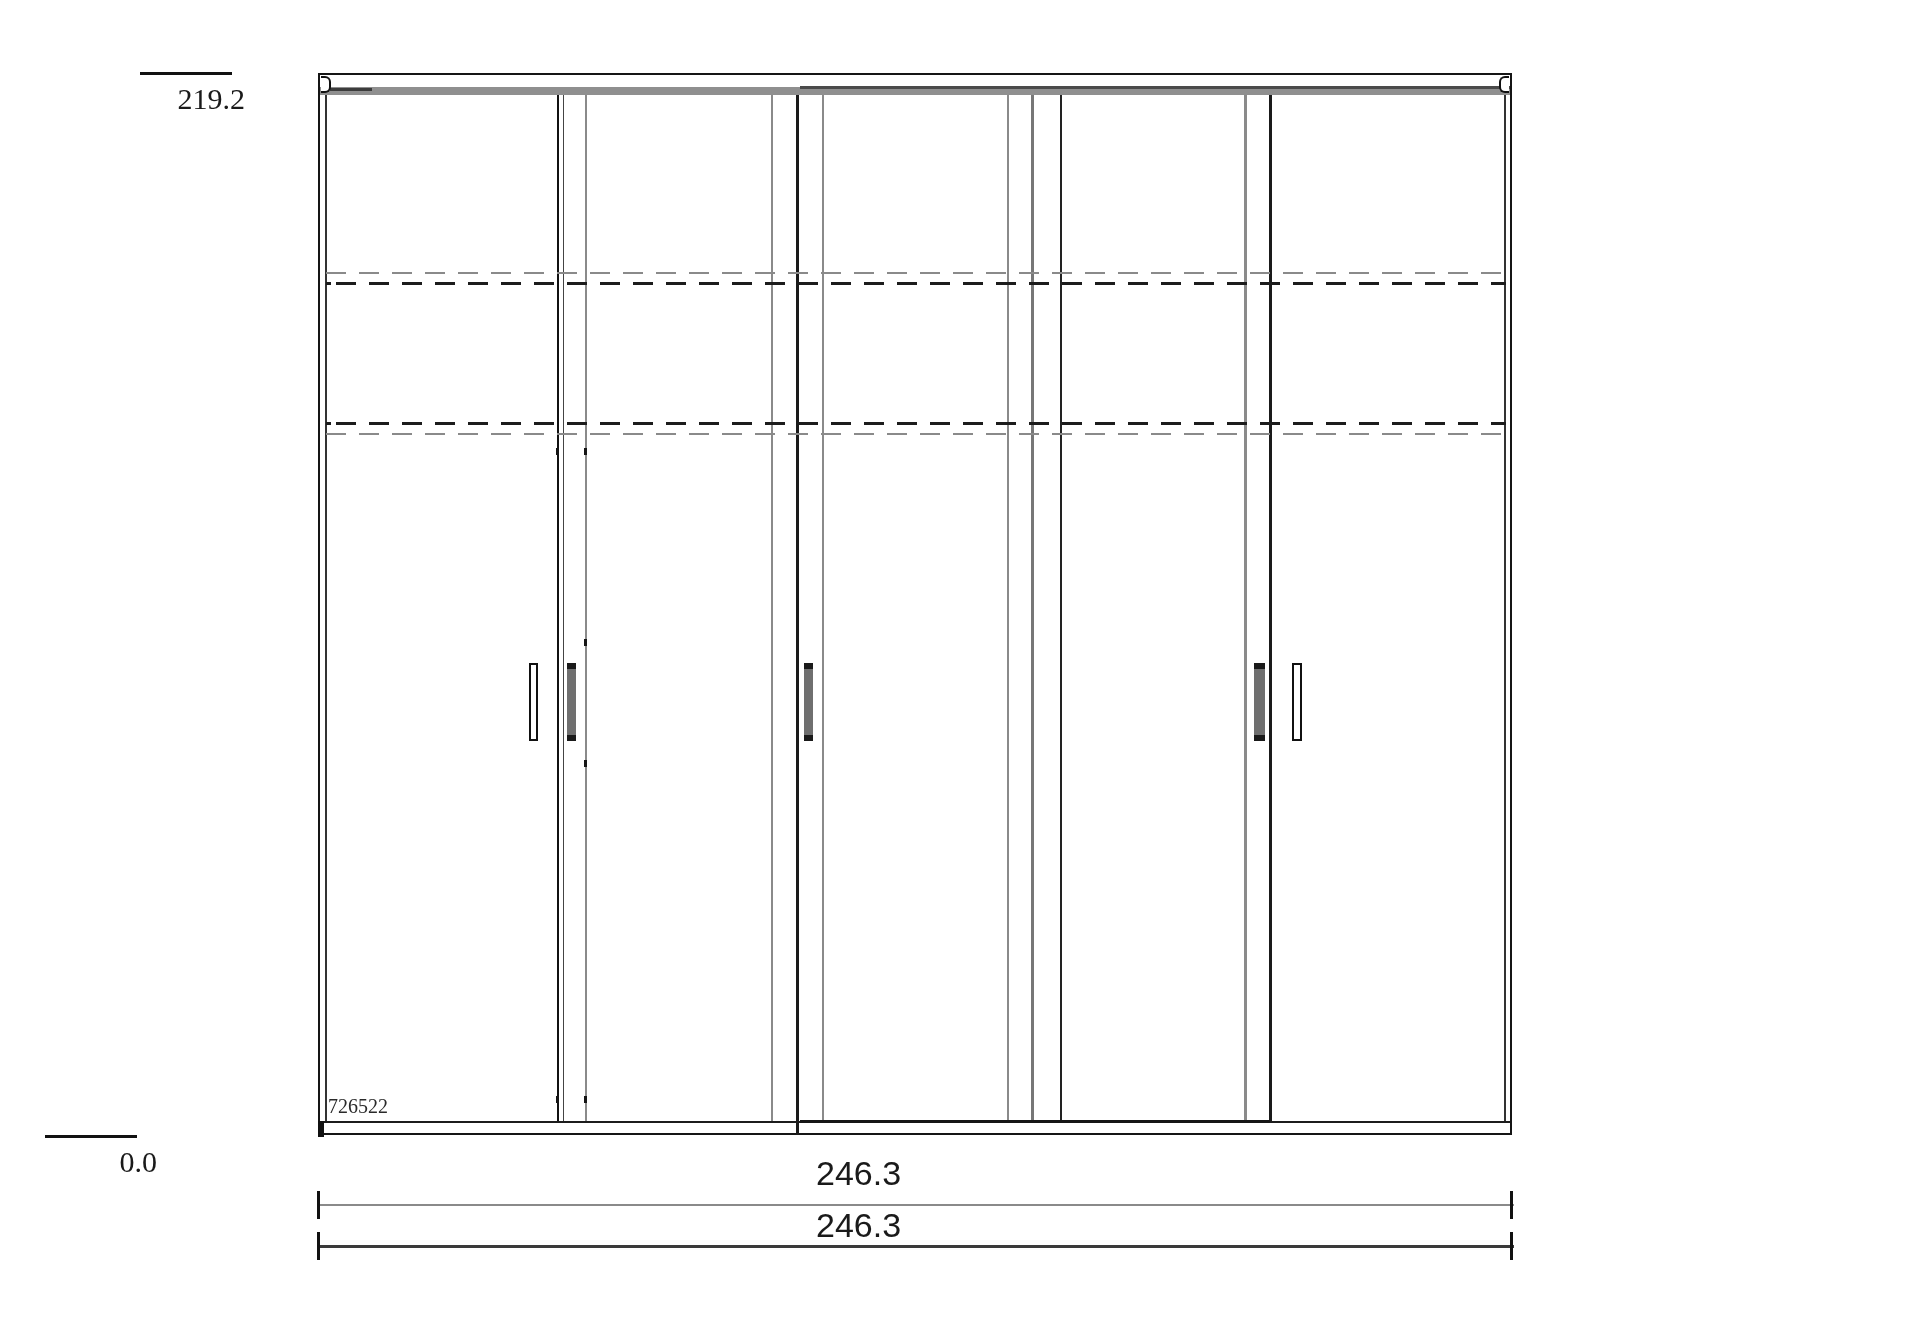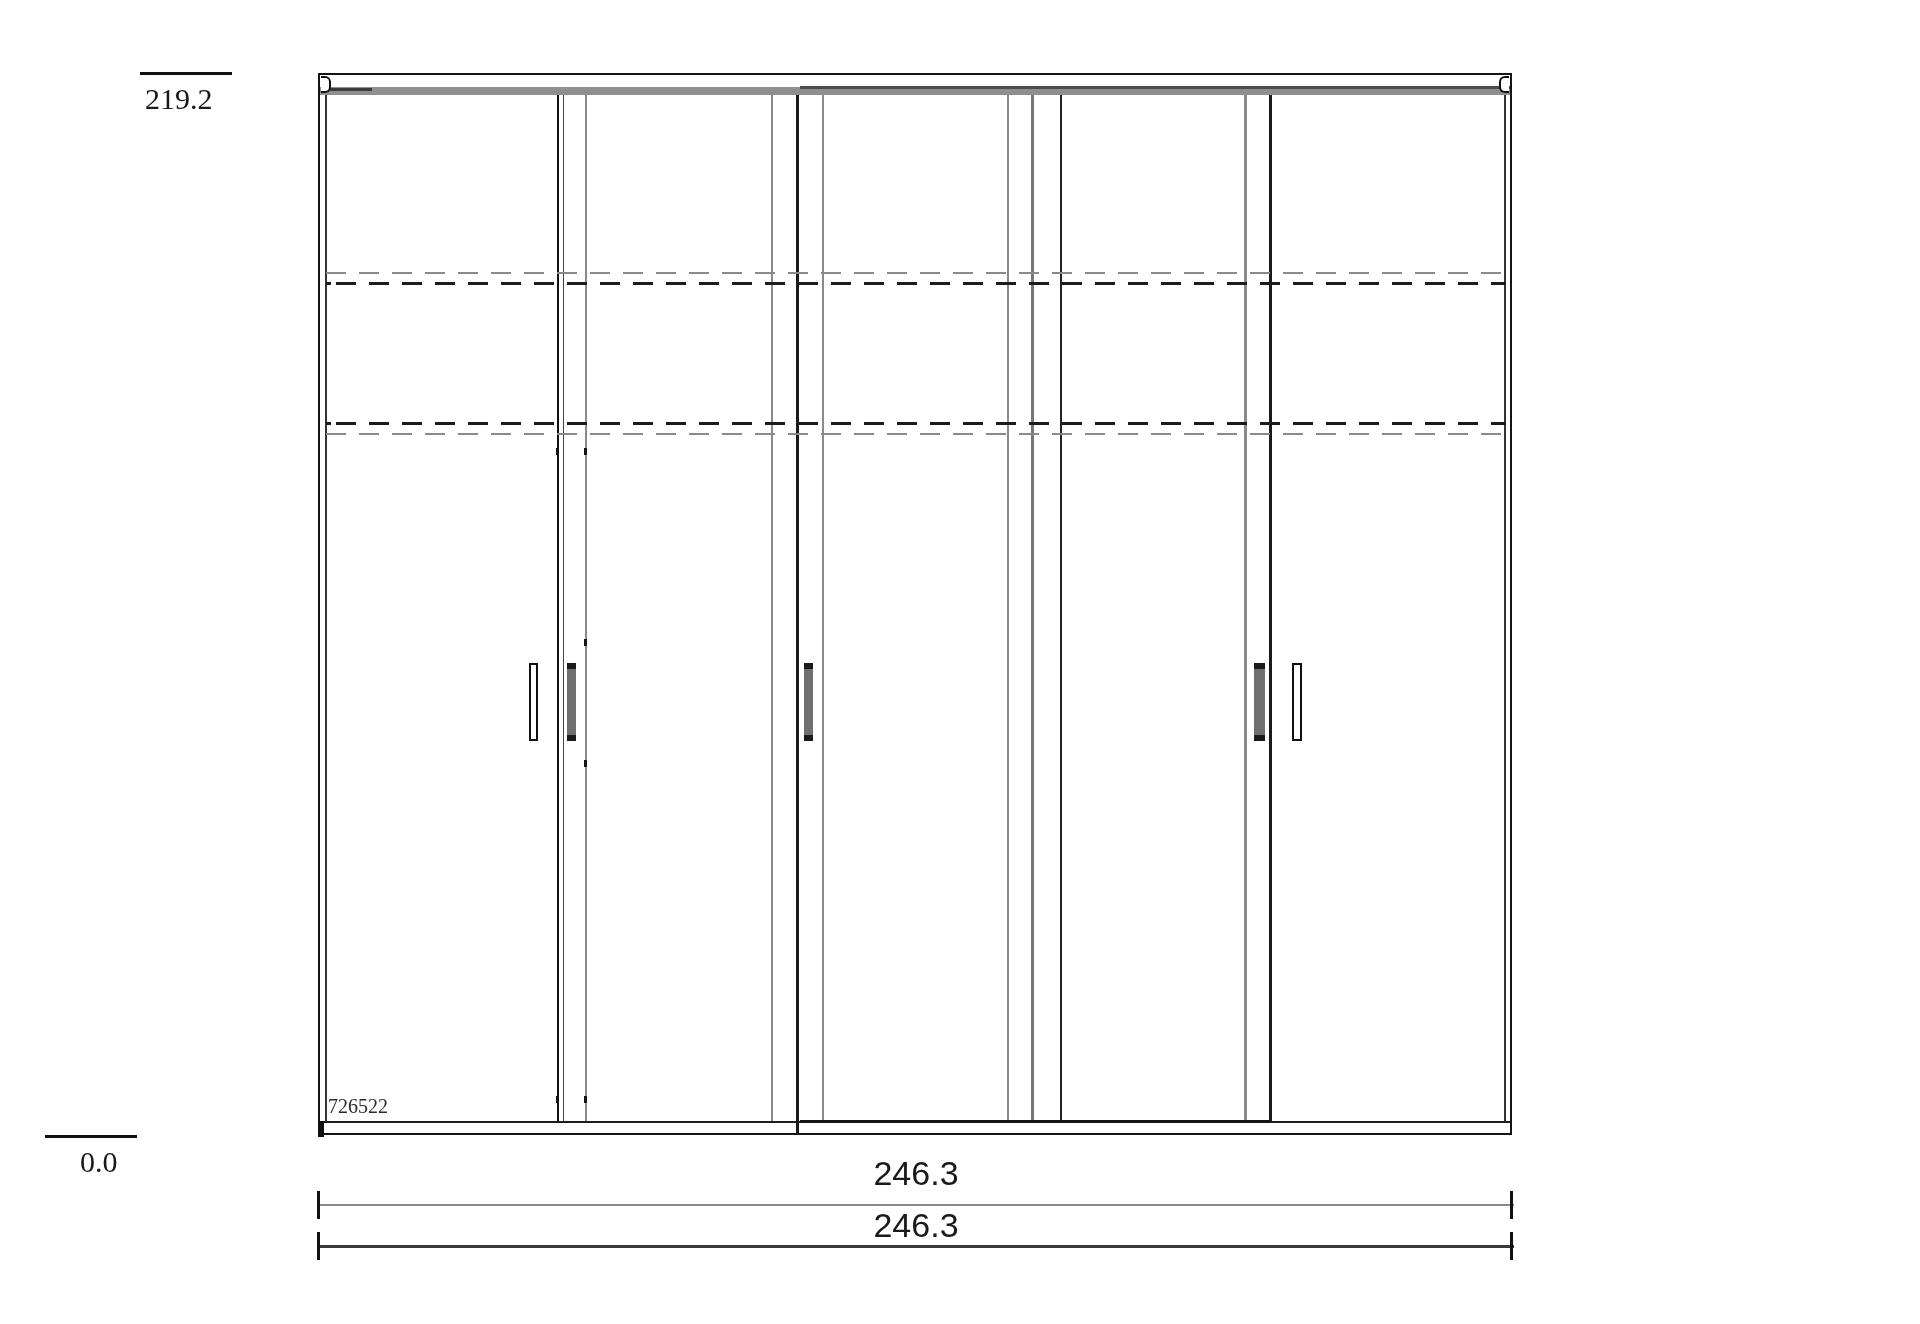--- a/index.html
+++ b/index.html
@@ -15,39 +15,39 @@
   .dash{position:absolute;left:326px;width:1180px;height:2px;}
   .dash.gray{background:repeating-linear-gradient(to right,#8a8a8a 0 20px,transparent 20px 33px);}
   .dash.dark{height:3px;background:repeating-linear-gradient(to right,#1c1c1c 0 20px,transparent 20px 33px);background-position-x:10px;}
   
   .handle{position:absolute;top:663px;height:78px;box-sizing:border-box;}
   .handle.white{background:#ffffff;border:2px solid #111111;}
   .handle.gray{background:#6f6f6f;border-top:6px solid #1a1a1a;border-bottom:6px solid #1a1a1a;}
   .tick{position:absolute;width:3px;height:7px;background:#161616;}
   
   .ref-line{position:absolute;height:3px;background:#111111;}
-  .ref-text{position:absolute;font-size:30px;line-height:1;text-align:left;}
+  .ref-text{position:absolute;font-size:30px;line-height:1;text-align:right;}
   .dim-line{position:absolute;left:318px;width:1196px;height:2px;}
   .dim-end{position:absolute;width:3px;height:28px;background:#111111;}
-  .dim-text{position:absolute;left:816px;width:200px;text-align:center;
+  .dim-text{position:absolute;left:816px;width:200px;
             font-family:"Liberation Sans", sans-serif;font-size:34px;line-height:1;color:#1a1a1a;}
   .item-no{position:absolute;left:328px;top:1096px;font-size:20px;line-height:1;color:#2a2a2a;}
   .bracket{position:absolute;top:76px;width:10px;height:17px;border:2px solid #111111;background:#ffffff;box-sizing:border-box;}
   .door-region{position:absolute;top:95px;height:1026px;background:transparent;}
 </style>
 </head>
 <body>
 
 <div class="canvas">
 
   <div class="ref-line" style="left:140px;top:72px;width:92px;"></div>
   <div class="ref-text" style="left:145px;top:84px;width:100px;">219.2</div>
 
   <div class="ref-line" style="left:45px;top:1135px;width:92px;"></div>
-  <div class="ref-text" style="left:80px;top:1147px;width:90px;">0.0</div>
+  <div class="ref-text" style="left:67px;top:1147px;width:90px;">0.0</div>
 
   <div class="frame"></div>
 
   <div class="abs" style="left:325px;top:93px;width:2px;height:1030px;background:#333;"></div>
   <div class="abs" style="left:1504px;top:93px;width:2px;height:1030px;background:#333;"></div>
 
   <div class="abs" style="left:320px;top:87px;width:1190px;height:8px;background:#8f8f8f;"></div>
   <div class="abs" style="left:330px;top:88px;width:42px;height:3px;background:#3c3c3c;"></div>
   <div class="abs" style="left:800px;top:86px;width:710px;height:3px;background:#4a4a4a;"></div>
 

